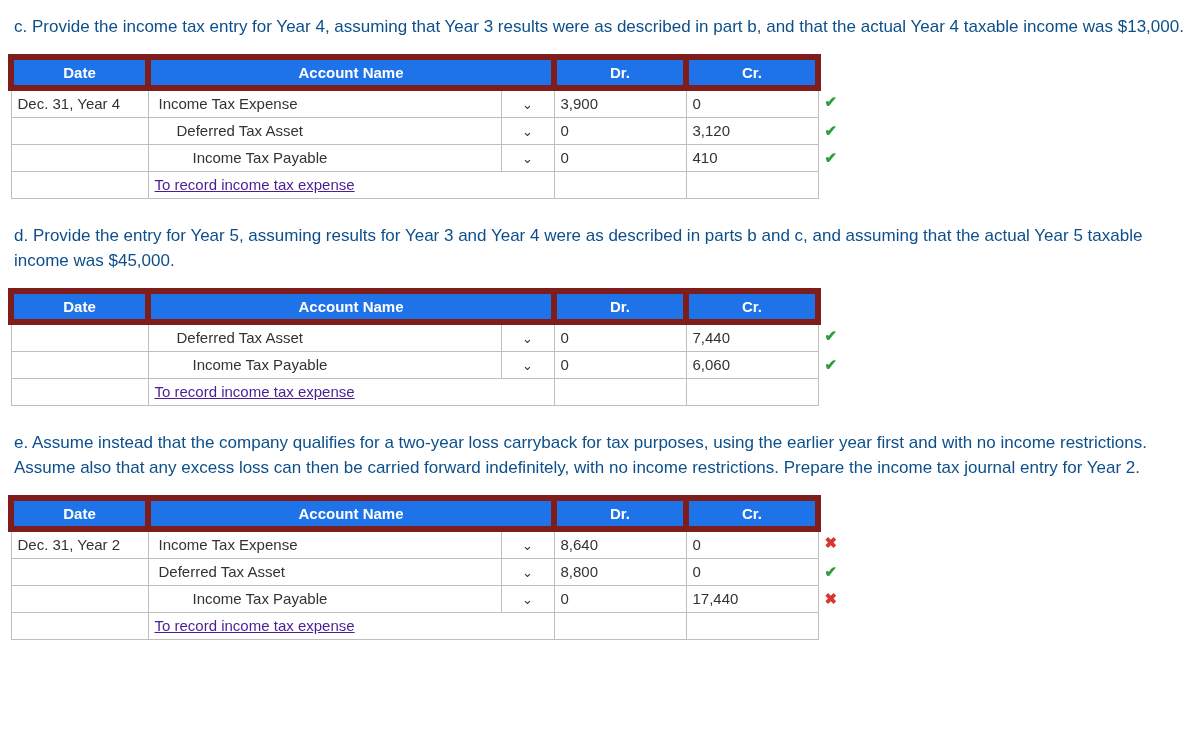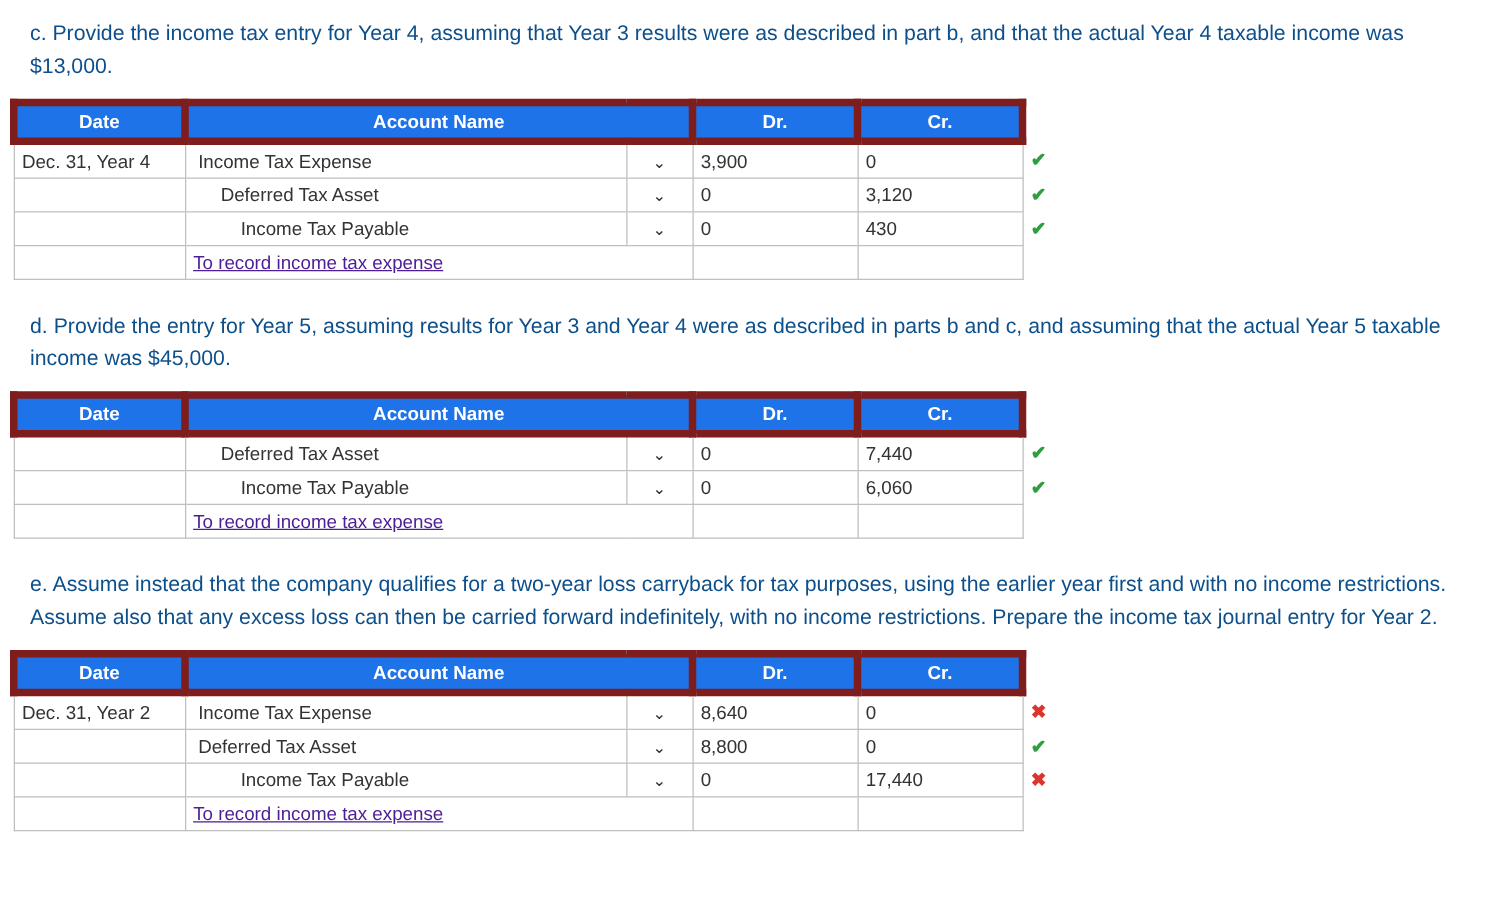--- a/index.html
+++ b/index.html
@@ -9,21 +9,21 @@
     margin: 0;
     padding: 8px;
     width: 1192px;
     box-sizing: border-box;
     background: #fff;
   }
   .question {
     color: #0d4f8b;
     font-size: 17px;
     line-height: 1.5;
-    margin: 6px 0 14px 16px;
+    margin: 6px 0 14px 6px;
   }
   table.journal {
     border-collapse: collapse;
     margin-bottom: 24px;
   }
   table.journal th {
     background: #1e73e8;
     color: #fff;
     font-weight: bold;
     text-align: center;
@@ -99,21 +99,21 @@
     <td class="col-num numcell">3,120</td>
     <td class="col-mark"><span class="mark-ok">✔</span></td>
   </tr>
   <tr>
     <td class="col-date"></td>
     <td class="col-acct acct-input">
           <div class="acct-text acct-indent2">Income Tax Payable</div>
         </td>
     <td class="col-dd acct-input"><span class="dd">⌄</span></td>
     <td class="col-num numcell">0</td>
-    <td class="col-num numcell">430</td>
+    <td class="col-num numcell">410</td>
     <td class="col-mark"><span class="mark-ok">✔</span></td>
   </tr>
   <tr>
     <td class="col-date"></td>
     <td class="col-acct memo" colspan="2"><a href="#">To record income tax expense</a></td>
     <td class="col-num"></td>
     <td class="col-num"></td>
     <td class="col-mark"></td>
   </tr>
 </tbody>

